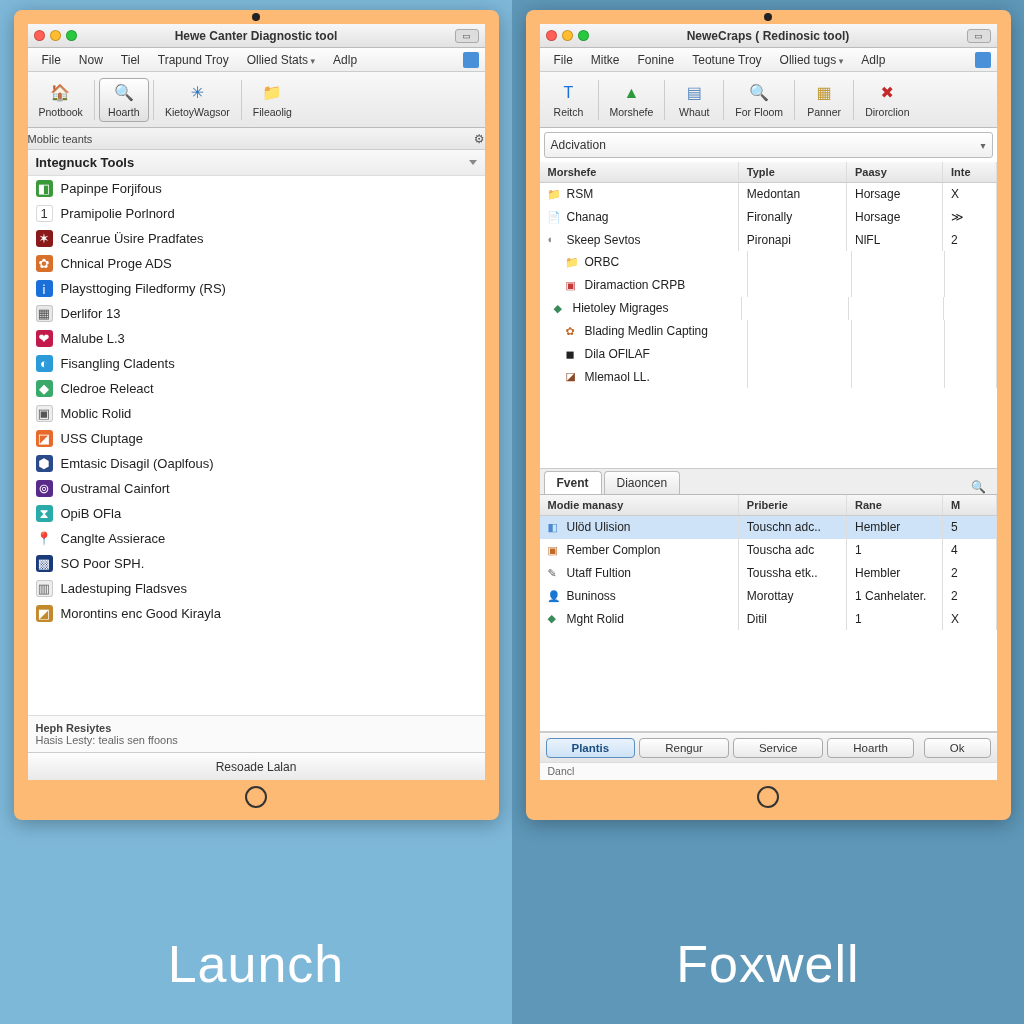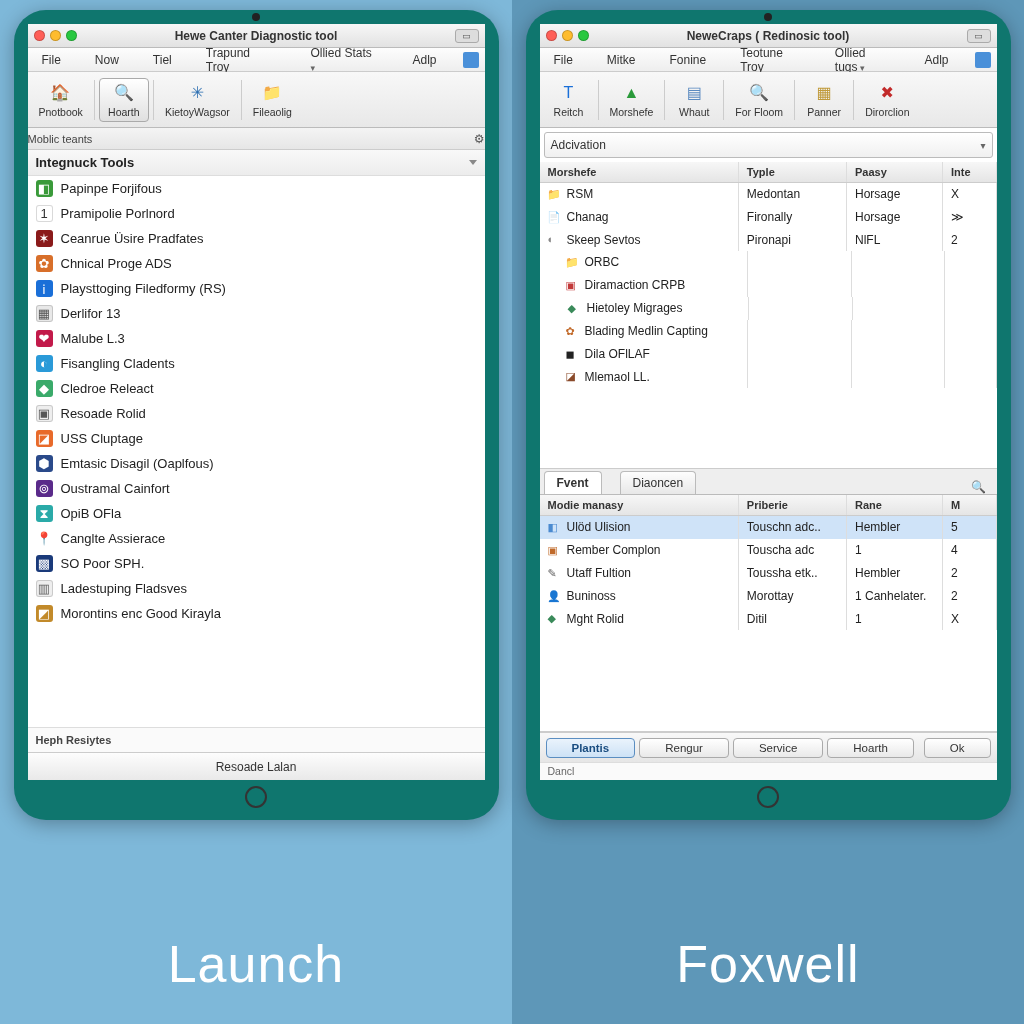--- a/index.html
+++ b/index.html
@@ -2,34 +2,34 @@
 <html><head>
 <meta charset="utf-8">
 <style>
   * { box-sizing: border-box; margin: 0; padding: 0; }
   body { font-family: "Lucida Grande", "Segoe UI", Arial, sans-serif; font-size: 12px; background: #6fa8c9; width: 1024px; height: 1024px; overflow: hidden; }
   .stage { display: flex; width: 100%; height: 100%; }
   .half { flex: 1; position: relative; display: flex; flex-direction: column; align-items: center; }
   .half.left { background: #7eb8d9; }
   .half.right { background: #5e97b8; }
   .brand { position: absolute; bottom: 30px; width: 100%; text-align: center; color: #fff; font-size: 52px; font-weight: 400; letter-spacing: 1px; }
-  .tablet { margin-top: 10px; width: 485px; height: 810px; background: #0f766e; border-radius: 32px; padding: 14px 14px 40px 14px; position: relative; box-shadow: 0 4px 20px rgba(0,0,0,.3); }
+  .tablet { margin-top: 10px; width: 485px; height: 810px; background: #fdba74; border-radius: 8px; padding: 14px 14px 40px 14px; position: relative; box-shadow: 0 4px 20px rgba(0,0,0,.3); }
   .camera { position: absolute; top: 0; left: 50%; transform: translateX(-50%); width: 8px; height: 8px; background: #222; border-radius: 50%; margin-top: 3px; }
   .homebtn { position: absolute; bottom: 12px; left: 50%; transform: translateX(-50%); width: 22px; height: 22px; border: 2px solid #333; border-radius: 50%; }
   .screen { width: 100%; height: 100%; background: #fff; overflow: hidden; display: flex; flex-direction: column; }
 
   
   .titlebar { height: 24px; background: linear-gradient(#f7f7f7,#e2e2e2); border-bottom: 1px solid #bbb; display: flex; align-items: center; padding: 0 6px; position: relative; }
   .traffic { display: flex; gap: 5px; }
   .light { width: 11px; height: 11px; border-radius: 50%; border: 1px solid rgba(0,0,0,.2); }
   .red { background:#ff5f57 } .yellow{background:#febc2e} .green{background:#28c840}
   .title { position:absolute; left:0; right:0; text-align:center; font-size:12px; color:#333; font-weight:600; pointer-events:none;}
   .winbtn { margin-left:auto; width:24px; height:14px; background:#ddd; border:1px solid #aaa; border-radius:3px; font-size:9px; display:flex; align-items:center; justify-content:center; color:#555;}
 
-  .menubar { height: 24px; background: linear-gradient(#fdfdfd,#eee); border-bottom:1px solid #ccc; display:flex; align-items:center; padding:0 6px; gap:18px;}
+  .menubar { height: 24px; background: linear-gradient(#fdfdfd,#eee); border-bottom:1px solid #ccc; display:flex; align-items:center; padding:0 6px; gap:2px;}
   .menubar span { padding:2px 8px; color:#333; font-size:12px; border-radius:3px;}
   .menubar .chev::after{content:" ▾"; font-size:9px; color:#666;}
   .menubar .endicon{margin-left:auto; width:16px;height:16px;background:#4a90d9;border-radius:2px;}
 
   .toolbar { height:56px; background:linear-gradient(#f8f8f8,#e8e8e8); border-bottom:1px solid #bbb; display:flex; align-items:center; padding:3px 4px; gap:2px;}
   .tbtn { display:flex; flex-direction:column; align-items:center; justify-content:center; padding:3px 6px; border:1px solid transparent; border-radius:4px; min-width:50px; font-size:10.5px; color:#333;}
   .tbtn .ico{width:22px;height:22px;margin-bottom:2px;display:flex;align-items:center;justify-content:center;font-size:16px;}
   .tsep{width:1px;height:40px;background:#ccc;margin:0 2px;}
   .tbtn.active{border-color:#aaa;background:linear-gradient(#fff,#e0e0e0);}
 
@@ -53,21 +53,21 @@
   .combo{height:26px;border:1px solid #bbb;margin:4px;border-radius:3px;display:flex;align-items:center;padding:0 6px;background:linear-gradient(#fff,#f0f0f0);font-size:12px;color:#333;}
   .combo::after{content:"▾";margin-left:auto;color:#666;font-size:10px;}
   .table{flex:1;overflow:auto;border-bottom:1px solid #ccc;}
   .thead{display:flex;background:linear-gradient(#f7f7f7,#e5e5e5);border-bottom:1px solid #ccc;font-size:11px;color:#333;font-weight:600;position:sticky;top:0;}
   .th,.td{padding:4px 8px;border-right:1px solid #ddd;overflow:hidden;text-overflow:ellipsis;white-space:nowrap;}
   .trow{display:flex;font-size:12px;color:#222;}
   .trow.sel{background:#cfe3f8;}
   .c1{flex:3} .c2{flex:1.5} .c3{flex:1.3} .c4{flex:.6}
   .td .cell-icon{display:inline-block;width:14px;height:14px;margin-right:5px;vertical-align:middle;font-size:11px;}
 
-  .tabstrip{height:26px;display:flex;align-items:flex-end;background:#eee;border-bottom:1px solid #bbb;padding:0 4px;gap:18px;}
+  .tabstrip{height:26px;display:flex;align-items:flex-end;background:#eee;border-bottom:1px solid #bbb;padding:0 4px;gap:2px;}
   .tab{padding:4px 12px;font-size:12px;background:linear-gradient(#fdfdfd,#e8e8e8);border:1px solid #bbb;border-bottom:none;border-radius:4px 4px 0 0;color:#333;}
   .tab.active{background:#fff;font-weight:600;}
   .tabstrip .tabspacer{flex:1}
   .tabstrip .sicon{font-size:12px;color:#666;padding:0 6px;}
 
   .bottombar{height:30px;background:linear-gradient(#f8f8f8,#e6e6e6);border-top:1px solid #ccc;display:flex;align-items:center;padding:0 6px;gap:4px;}
   .bbtn{padding:3px 25px;border:1px solid #aaa;border-radius:4px;background:linear-gradient(#fff,#e9e9e9);font-size:11.5px;color:#333;}
   .bbtn.primary{border-color:#5b8ec1;background:linear-gradient(#eaf3fc,#cde2f6);color:#1a4d80;font-weight:600;}
   .statusline{height:18px;font-size:10.5px;color:#666;padding:2px 8px;border-top:1px solid #ddd;background:#fafafa;}
 
@@ -162,21 +162,21 @@
             <div class="list-item">
               <span class="li-icon" style="background: rgb(42, 154, 216); color: rgb(255, 255, 255);">◐</span>
               <span>Fisangling Cladents</span>
             </div>
             <div class="list-item">
               <span class="li-icon" style="background: rgb(58, 170, 106); color: rgb(255, 255, 255);">◆</span>
               <span>Cledroe Releact</span>
             </div>
             <div class="list-item">
               <span class="li-icon iconbox" style="background: rgb(238, 238, 238); color: rgb(85, 85, 85);">▣</span>
-              <span>Resoade Rolid</span>
+              <span>Moblic Rolid</span>
             </div>
             <div class="list-item">
               <span class="li-icon" style="background: rgb(232, 106, 42); color: rgb(255, 255, 255);">◪</span>
               <span>USS Cluptage</span>
             </div>
             <div class="list-item">
               <span class="li-icon" style="background: rgb(42, 74, 138); color: rgb(255, 255, 255);">⬢</span>
               <span>Emtasic Disagil (Oaplfous)</span>
             </div>
             <div class="list-item">
@@ -199,20 +199,21 @@
               <span class="li-icon iconbox" style="background: rgb(238, 238, 238); color: rgb(102, 102, 102);">▥</span>
               <span>Ladestuping Fladsves</span>
             </div>
             <div class="list-item">
               <span class="li-icon" style="background: rgb(194, 138, 42); color: rgb(255, 255, 255);">◩</span>
               <span>Morontins enc Good Kirayla</span>
             </div>
           </div>
         <div class="footer-help">
           <div style="font-weight:600;color:#444">Heph Resiytes</div>
+          <div>Hasis Lesty: tealis sen ffoons</div>
         </div>
         <div class="footer-btn">
           <span>Resoade Lalan</span>
         </div>
       </div>
     </div>
     <div class="brand">Launch</div>
   </div>
 
   <div class="half right">
@@ -306,21 +307,21 @@
                   <div class="td c3"></div>
                   <div class="td c4"></div>
                 </div>
                 <div class="trow">
                   <div class="td c1" style="padding-left: 26px;"><span class="cell-icon" style="color: rgb(194, 58, 58);">▣</span><span>Diramaction CRPB</span></div>
                   <div class="td c2"></div>
                   <div class="td c3"></div>
                   <div class="td c4"></div>
                 </div>
                 <div class="trow">
-                  <div class="td c1" style="padding-left: 28px;"><span class="cell-icon" style="color: rgb(58, 138, 90);">◆</span><span>Hietoley Migrages</span></div>
+                  <div class="td c1" style="padding-left: 14px;"><span class="cell-icon" style="color: rgb(58, 138, 90);">◆</span><span>Hietoley Migrages</span></div>
                   <div class="td c2"></div>
                   <div class="td c3"></div>
                   <div class="td c4"></div>
                 </div>
                 <div class="trow">
                   <div class="td c1" style="padding-left: 26px;"><span class="cell-icon" style="color: rgb(194, 106, 42);">✿</span><span>Blading Medlin Capting</span></div>
                   <div class="td c2"></div>
                   <div class="td c3"></div>
                   <div class="td c4"></div>
                 </div>

